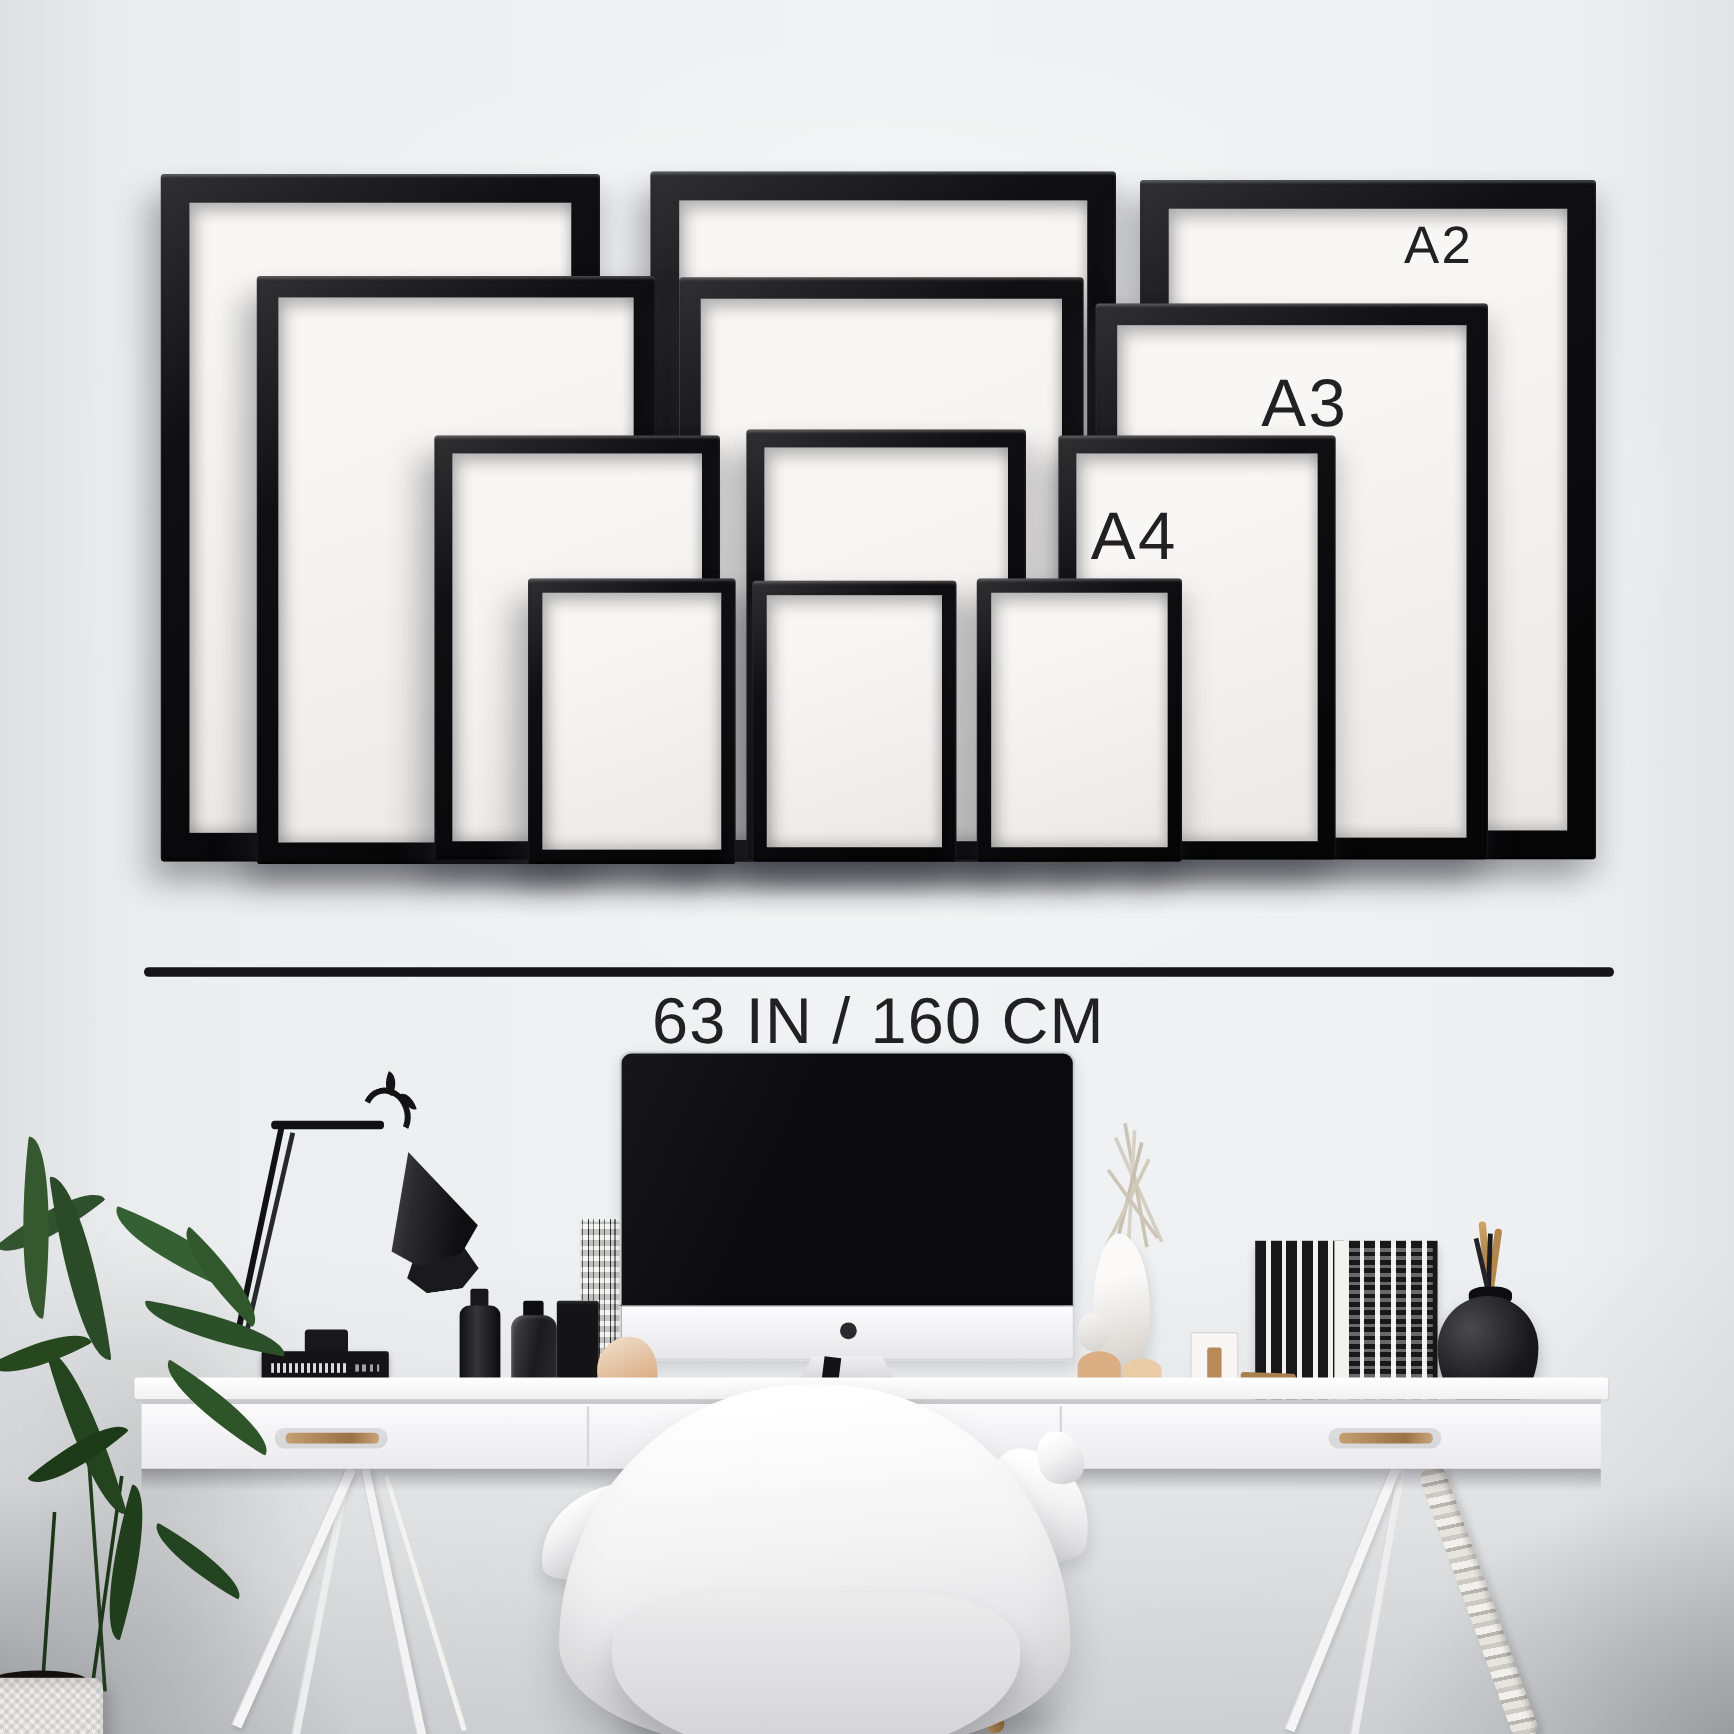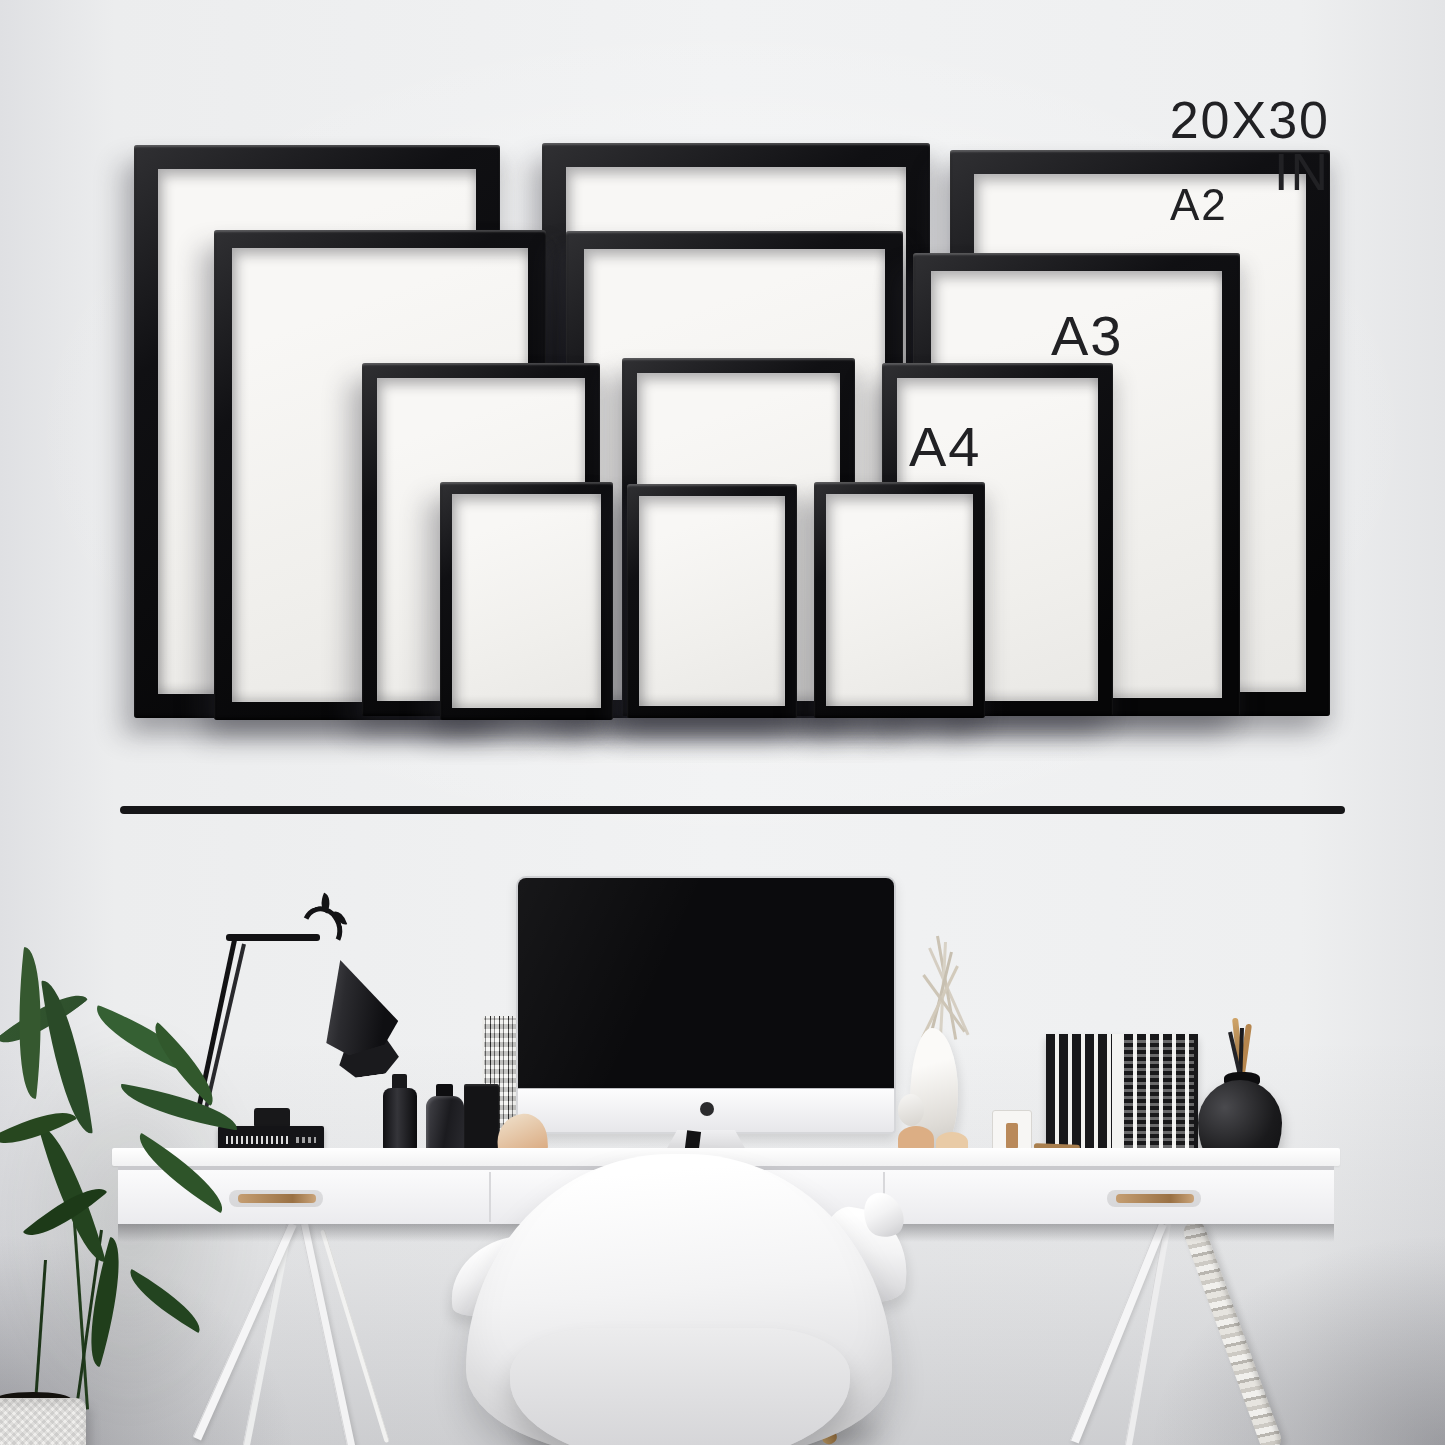--- a/index.html
+++ b/index.html
@@ -65,26 +65,26 @@
   <div class="frame fa4" style="left:440px;top:482px;width:173px;height:238px">
       <div class="paper" style="inset:12px"></div>
     </div>
   <div class="frame fa4" style="left:627px;top:484px;width:170px;height:234px">
       <div class="paper" style="inset:12px"></div>
     </div>
   <div class="frame fa4" style="left:814px;top:482px;width:171px;height:236px">
       <div class="paper" style="inset:12px"></div>
     </div>
 
-  <div class="size-label" style="left:1098px;top:94px;width:232px;font-size:52px;text-align:right">20X30 IN</div>
   <div class="size-label" style="left:1170px;top:183px;font-size:44px">A2</div>
   <div class="size-label" style="left:1051px;top:308px;font-size:56px">A3</div>
   <div class="size-label" style="left:909px;top:419px;font-size:56px">A4</div>
 
   <div class="abs" style="left:120px;top:806px;width:1225px;height:8px;background:#161618;border-radius:4px;z-index:10"></div>
+  <div class="size-label" style="left:522px;top:824px;width:420px;font-size:54px;text-align:center;letter-spacing:1px">63 IN / 160 CM</div>
 
   <div class="abs" style="left:0;top:1040px;width:1445px;height:405px;z-index:3;background:
       radial-gradient(420px 300px at 0% 100%, rgba(40,40,48,.28), rgba(40,40,48,0) 70%),
       radial-gradient(420px 300px at 100% 100%, rgba(40,40,48,.26), rgba(40,40,48,0) 70%),
       linear-gradient(180deg, rgba(60,60,70,0) 0%, rgba(60,60,70,.08) 55%, rgba(50,50,60,.18) 100%)"></div>
   <div class="abs" style="left:0;top:1020px;width:260px;height:400px;z-index:4;background:radial-gradient(closest-side, rgba(30,35,30,.14), rgba(30,35,30,0));filter:blur(14px)"></div>
 
   <div class="rod" style="left:232px;top:940px;width:5px;height:176px;background:#121214;transform:rotate(12deg);z-index:35"></div>
   <div class="rod" style="left:242px;top:944px;width:4px;height:172px;background:#28282c;transform:rotate(13deg);z-index:35"></div>
   <div class="abs" style="left:226px;top:934px;width:94px;height:7px;background:#121214;border-radius:3px;z-index:35"></div>

